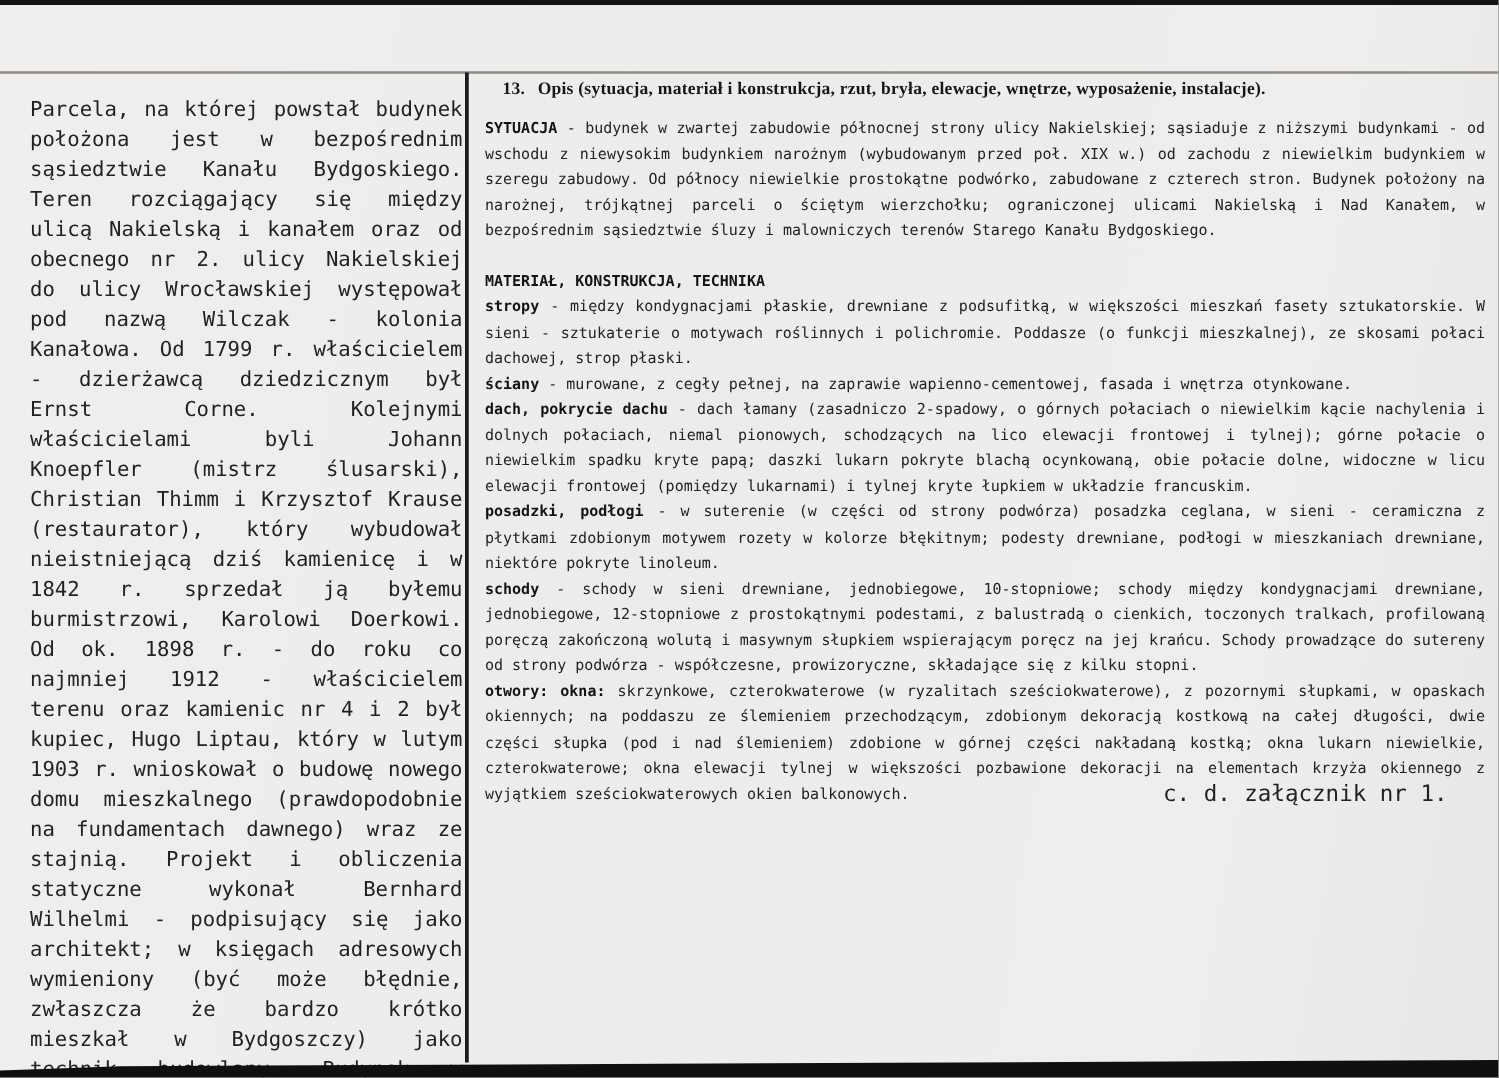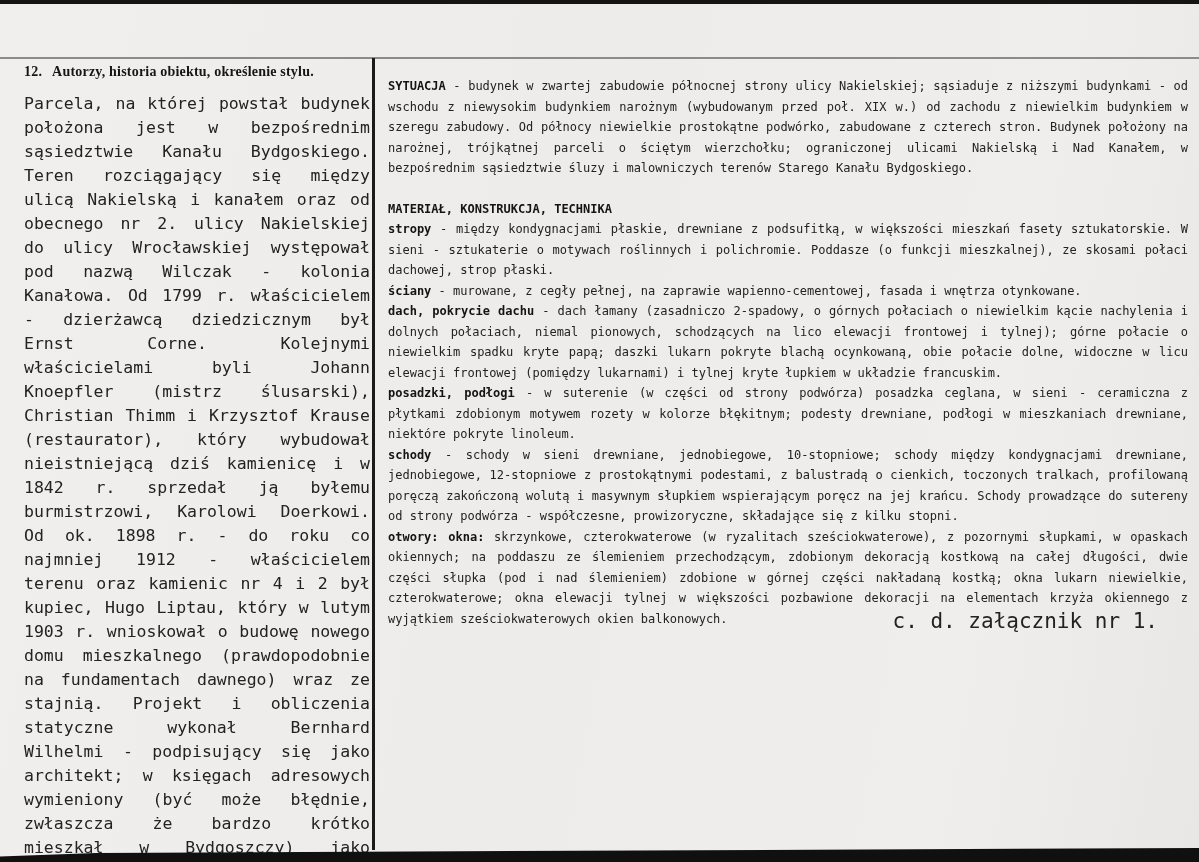--- a/index.html
+++ b/index.html
@@ -67,43 +67,43 @@
     hyphens: none;
     overflow-wrap: normal;
     color: #222;
   }
   .para { margin: 0; }
   .para.gap-above { margin-top: 20px; }
   .para strong { font-weight: bold; color: #141414; }
 
   .continuation-note {
     text-align: right;
-    font-size: 21px;
+    font-size: 18px;
     color: #222;
   }
   .col-right .continuation-note { margin-top: -20.5px; padding-right: 30px; }
 </style>
 </head>
 <body>
 
 <div class="page">
 
   <div class="scan-strip-top"></div>
   <div class="rule-horizontal"></div>
   <div class="divider-vertical"></div>
 
   <div class="col-left">
-    <div class="section-header">
-      <span class="hdr-num">12.</span><span>Autorzy, historia obiektu, określenie stylu.</span>
-    </div>
     <p class="body-text">Parcela, na której powstał budynek położona jest w bezpośrednim sąsiedztwie Kanału Bydgoskiego. Teren rozciągający się między ulicą Nakielską i kanałem oraz od obecnego nr 2. ulicy Nakielskiej do ulicy Wrocławskiej występował pod nazwą Wilczak - kolonia Kanałowa. Od 1799 r. właścicielem - dzierżawcą dziedzicznym był Ernst Corne. Kolejnymi właścicielami byli Johann Knoepfler (mistrz ślusarski), Christian Thimm i Krzysztof Krause (restaurator), który wybudował nieistniejącą dziś kamienicę i w 1842 r. sprzedał ją byłemu burmistrzowi, Karolowi Doerkowi. Od ok. 1898 r. - do roku co najmniej 1912 - właścicielem terenu oraz kamienic nr 4 i 2 był kupiec, Hugo Liptau, który w lutym 1903 r. wnioskował o budowę nowego domu mieszkalnego (prawdopodobnie na fundamentach dawnego) wraz ze stajnią. Projekt i obliczenia statyczne wykonał Bernhard Wilhelmi - podpisujący się jako architekt; w księgach adresowych wymieniony (być może błędnie, zwłaszcza że bardzo krótko mieszkał w Bydgoszczy) jako technik budowlany. Budynek w stanie surowym powstał w tym samym roku. Dzielnica nosiła wówczas nazwę Prinzenthal, ulica - Naklerstrasse, kamienica - numer 91.</p>
 
   </div>
 
   <div class="col-right">
+    <div class="section-header">
+      <span class="hdr-num">13.</span><span>Opis (sytuacja, materiał i konstrukcja, rzut, bryła, elewacje, wnętrze, wyposażenie, instalacje).</span>
+    </div>
     <div class="body-block">
       <p class="para"><strong>SYTUACJA</strong><span> - budynek w zwartej zabudowie północnej strony ulicy Nakielskiej; sąsiaduje z niższymi budynkami - od wschodu z niewysokim budynkiem narożnym (wybudowanym przed poł. XIX w.) od zachodu z niewielkim budynkiem w szeregu zabudowy. Od północy niewielkie prostokątne podwórko, zabudowane z czterech stron. Budynek położony na narożnej, trójkątnej parceli o ściętym wierzchołku; ograniczonej ulicami Nakielską i Nad Kanałem, w bezpośrednim sąsiedztwie śluzy i malowniczych terenów Starego Kanału Bydgoskiego.</span></p>
       <p class="para gap-above"><strong>MATERIAŁ, KONSTRUKCJA, TECHNIKA</strong><span></span></p>
       <p class="para"><strong>stropy</strong><span> - między kondygnacjami płaskie, drewniane z podsufitką, w większości mieszkań fasety sztukatorskie. W sieni - sztukaterie o motywach roślinnych i polichromie. Poddasze (o funkcji mieszkalnej), ze skosami połaci dachowej, strop płaski.</span></p>
       <p class="para"><strong>ściany</strong><span> - murowane, z cegły pełnej, na zaprawie wapienno-cementowej, fasada i wnętrza otynkowane.</span></p>
       <p class="para"><strong>dach, pokrycie dachu</strong><span> - dach łamany (zasadniczo 2-spadowy, o górnych połaciach o niewielkim kącie nachylenia i dolnych połaciach, niemal pionowych, schodzących na lico elewacji frontowej i tylnej); górne połacie o niewielkim spadku kryte papą; daszki lukarn pokryte blachą ocynkowaną, obie połacie dolne, widoczne w licu elewacji frontowej (pomiędzy lukarnami) i tylnej kryte łupkiem w układzie francuskim.</span></p>
       <p class="para"><strong>posadzki, podłogi</strong><span> - w suterenie (w części od strony podwórza) posadzka ceglana, w sieni - ceramiczna z płytkami zdobionym motywem rozety w kolorze błękitnym; podesty drewniane, podłogi w mieszkaniach drewniane, niektóre pokryte linoleum.</span></p>
       <p class="para"><strong>schody</strong><span> - schody w sieni drewniane, jednobiegowe, 10-stopniowe; schody między kondygnacjami drewniane, jednobiegowe, 12-stopniowe z prostokątnymi podestami, z balustradą o cienkich, toczonych tralkach, profilowaną poręczą zakończoną wolutą i masywnym słupkiem wspierającym poręcz na jej krańcu. Schody prowadzące do sutereny od strony podwórza - współczesne, prowizoryczne, składające się z kilku stopni.</span></p>
       <p class="para"><strong>otwory: okna:</strong><span> skrzynkowe, czterokwaterowe (w ryzalitach sześciokwaterowe), z pozornymi słupkami, w opaskach okiennych; na poddaszu ze ślemieniem przechodzącym, zdobionym dekoracją kostkową na całej długości, dwie części słupka (pod i nad ślemieniem) zdobione w górnej części nakładaną kostką; okna lukarn niewielkie, czterokwaterowe; okna elewacji tylnej w większości pozbawione dekoracji na elementach krzyża okiennego z wyjątkiem sześciokwaterowych okien balkonowych.</span></p>
     </div>

